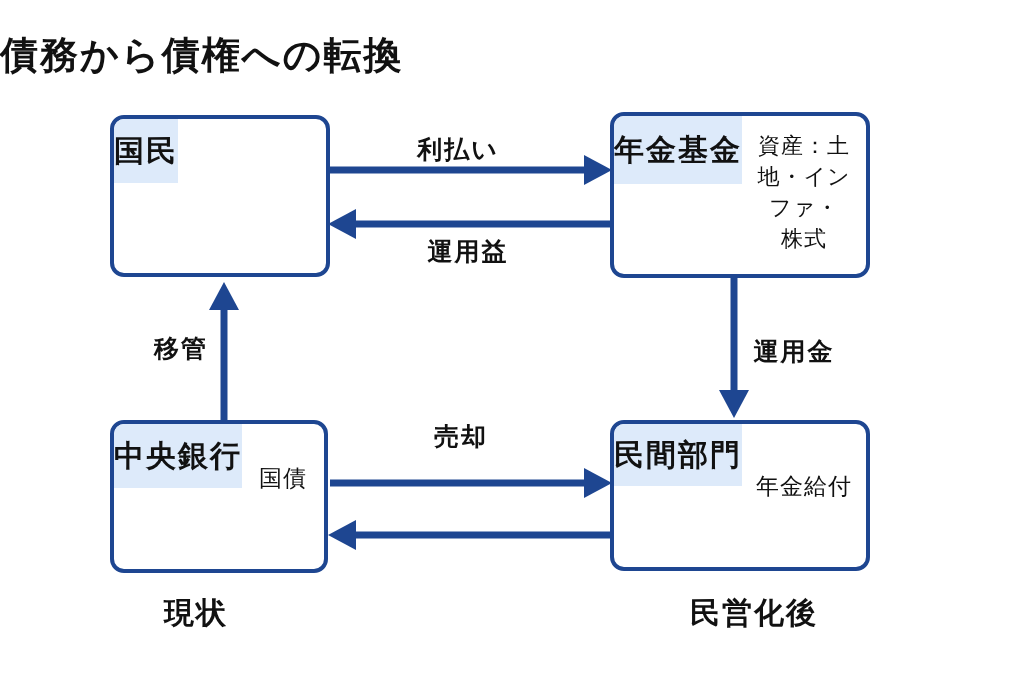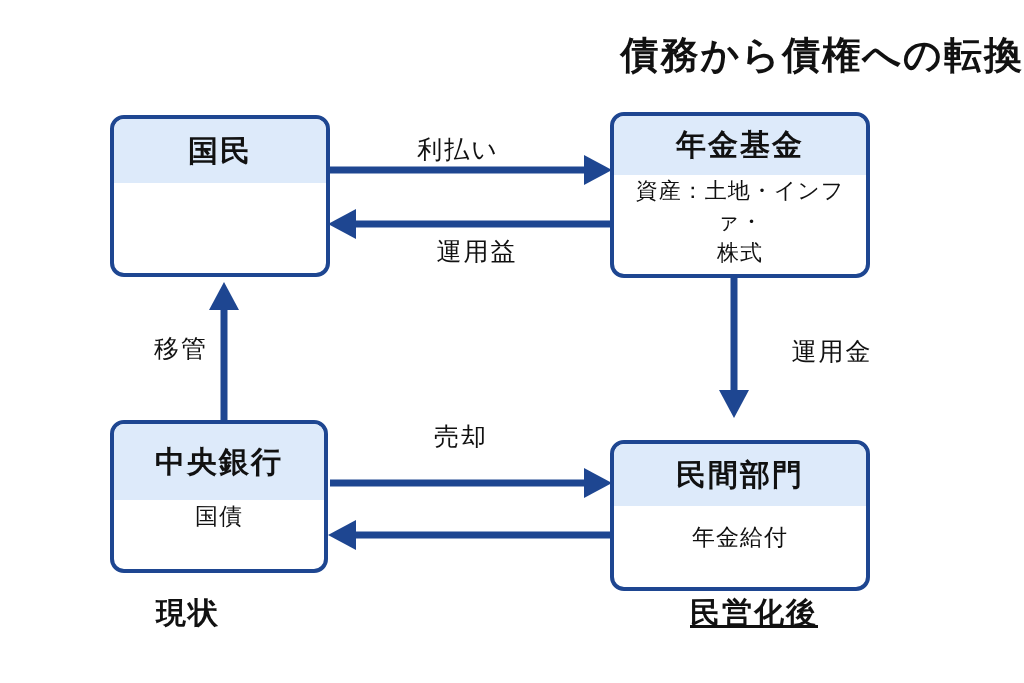--- a/index.html
+++ b/index.html
@@ -15,21 +15,21 @@
     position: relative;
     width: 1024px;
     height: 683px;
     background: var(--bg);
     overflow: hidden;
   }
   .title {
     position: absolute;
     left: 0; right: 0;
     top: 30px;
-    text-align: right;
+    text-align: left;
     font-size: 38px;
     font-weight: 700;
     letter-spacing: 2px;
   }
   .arrow-layer {
     position: absolute;
     inset: 0;
     width: 1024px;
     height: 683px;
     color: var(--accent);
@@ -37,21 +37,21 @@
   }
   .arrow-layer line { stroke: currentColor; stroke-width: 7; }
   .arrow-layer polygon { fill: currentColor; }
   .node {
     position: absolute;
     border: 4px solid var(--accent);
     border-radius: 14px;
     background: #ffffff;
     overflow: hidden;
     display: flex;
-    flex-direction: column;
+    flex-direction: row;
   }
   .node-header {
     background: var(--header-fill);
     display: flex;
     align-items: center;
     justify-content: center;
     font-size: 30px;
     font-weight: 700;
     letter-spacing: 2px;
   }
@@ -66,49 +66,49 @@
     line-height: 33px;
     letter-spacing: 1px;
     padding-bottom: 6px;
   }
   .node-citizens      { left: 110px; top: 115px; width: 220px; height: 162px; }
   .node-citizens .node-header { height: 64px; }
   .node-pension-fund  { left: 610px; top: 112px; width: 260px; height: 166px; text-align: center; }
   .node-pension-fund .node-header { height: 68px; }
   .node-pension-fund .node-body { font-size: 22px; line-height: 31px; padding: 0 4px 6px; }
   .node-central-bank  { left: 110px; top: 420px; width: 218px; height: 153px; }
-  .node-central-bank .node-header { height: 76px; }
+  .node-central-bank .node-header { height: 64px; }
   .node-central-bank .node-body { padding-bottom: 36px; }
-  .node-private-sector{ left: 610px; top: 440px; width: 260px; height: 151px; }
+  .node-private-sector{ left: 610px; top: 420px; width: 260px; height: 151px; }
   .node-private-sector .node-header { height: 62px; }
   .node-private-sector .node-body { padding-bottom: 18px; }
   .edge-label {
     position: absolute;
     transform: translate(-50%, -50%);
     font-size: 25px;
-    font-weight: 400;
+    font-weight: 700;
     letter-spacing: 2px;
     white-space: nowrap;
   }
   .lbl-interest  { left: 458px; top: 149px; }
-  .lbl-returns   { left: 468px; top: 251px; margin-left: 9px; }
+  .lbl-returns   { left: 468px; top: 251px; }
   .lbl-transfer  { left: 181px; top: 348px; }
-  .lbl-invest    { left: 832px; top: 351px; }
+  .lbl-invest    { left: 794px; top: 351px; }
   .lbl-sale      { left: 461px; top: 436px; }
   .caption {
     position: absolute;
     transform: translateX(-50%);
     top: 593px;
     font-size: 30px;
     font-weight: 600;
     letter-spacing: 2px;
     white-space: nowrap;
   }
-  .caption-left  { left: 188px; font-family: Liberation Mono, monospace; }
-  .caption-right { left: 754px; text-decoration: underline; }
+  .caption-left  { left: 196px; font-family: Liberation Mono, monospace; }
+  .caption-right { left: 754px; }
 </style>
 </head>
 <body>
 
 <div class="canvas">
 
   <div class="title">債務から債権への転換</div>
 
   <svg class="arrow-layer" viewBox="0 0 1024 683" aria-hidden="true">
     <g>

